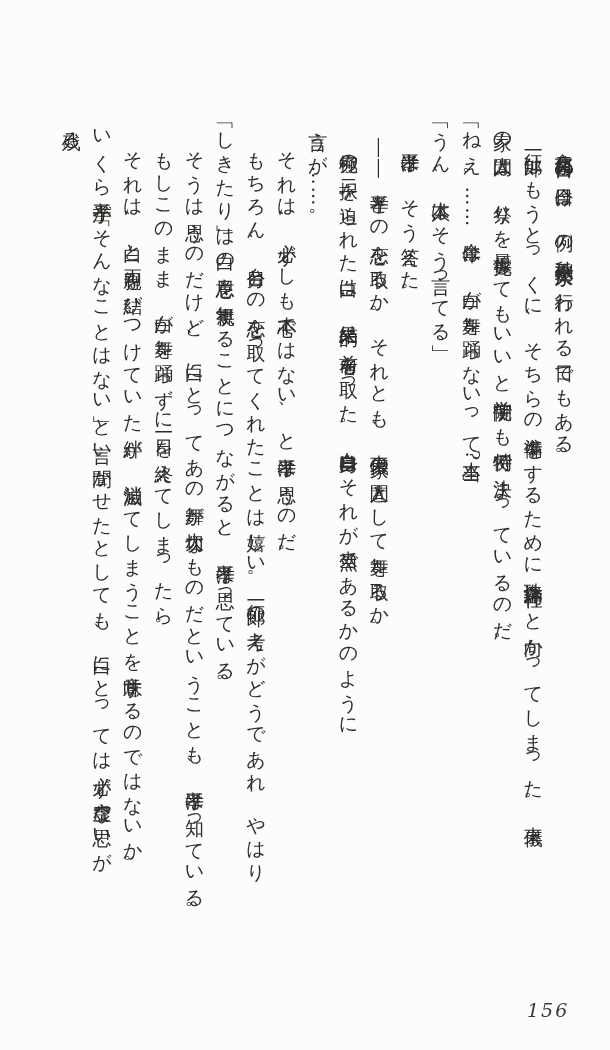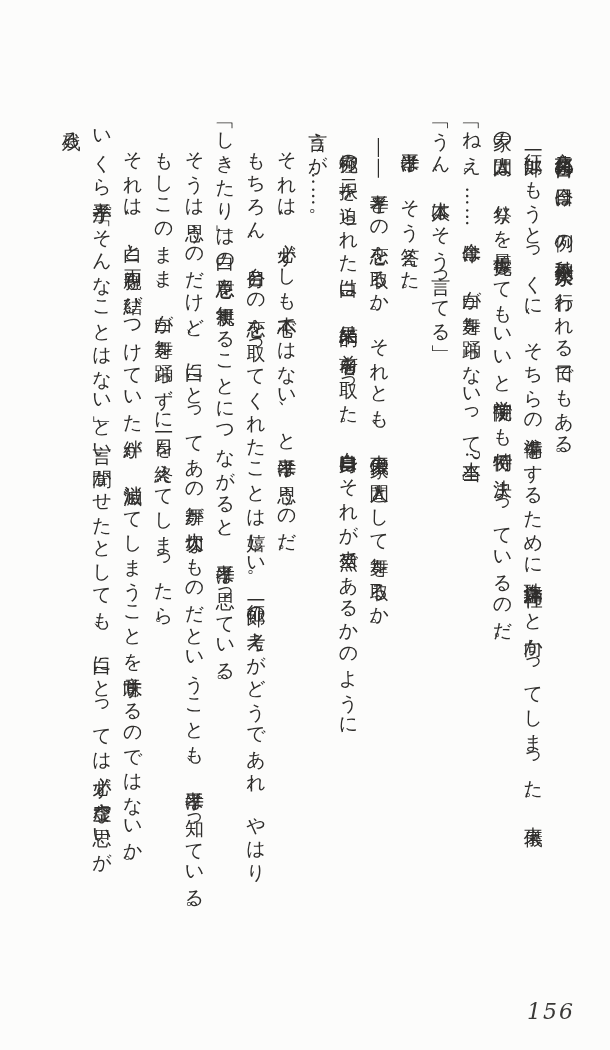--- a/index.html
+++ b/index.html
@@ -32,21 +32,21 @@
     height: 100%;
   }
   .col.indent {
     padding-top: 21px;
   }
   .page-number {
     position: absolute;
     left: 527px;
     top: 999px;
     font-style: italic;
-    font-size: 22px;
+    font-size: 19px;
     letter-spacing: 2px;
   }
 </style>
 </head>
 <body style="background: rgb(252, 252, 251);">
 
 <div class="page">
   <div class="text-block" style="color: rgb(46, 45, 43);">
       <div class="col indent">文化祭二日目の今日は、例の秋季例大祭が行われる日でもある。</div>
       <div class="col indent">征一郎はもうとっくに、そちらの準備をするために珠津島神社へと向かってしまった。東儀</div>

